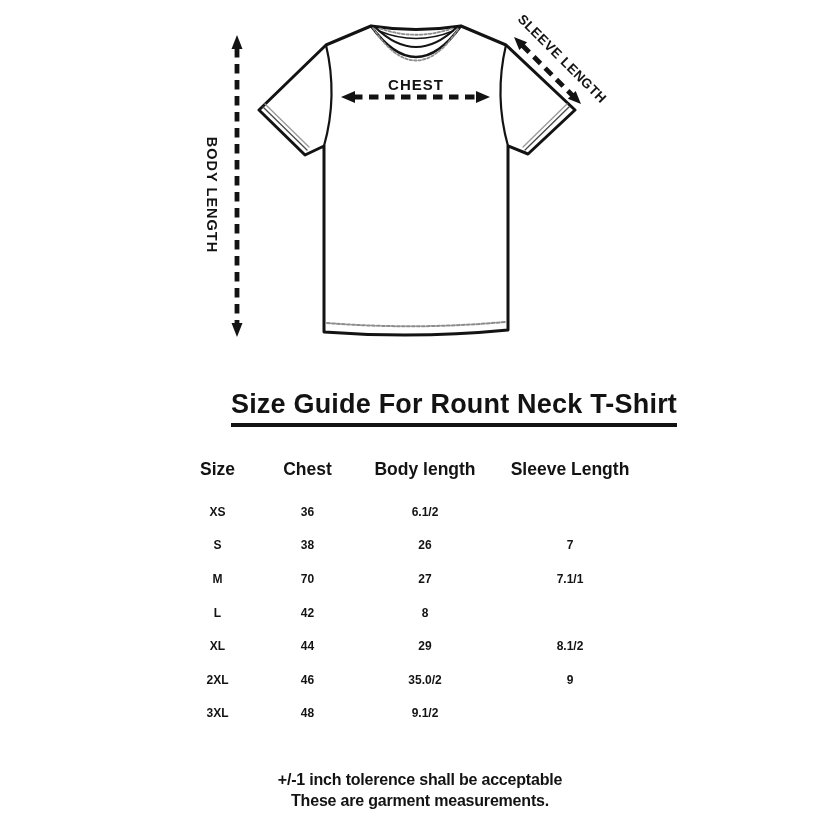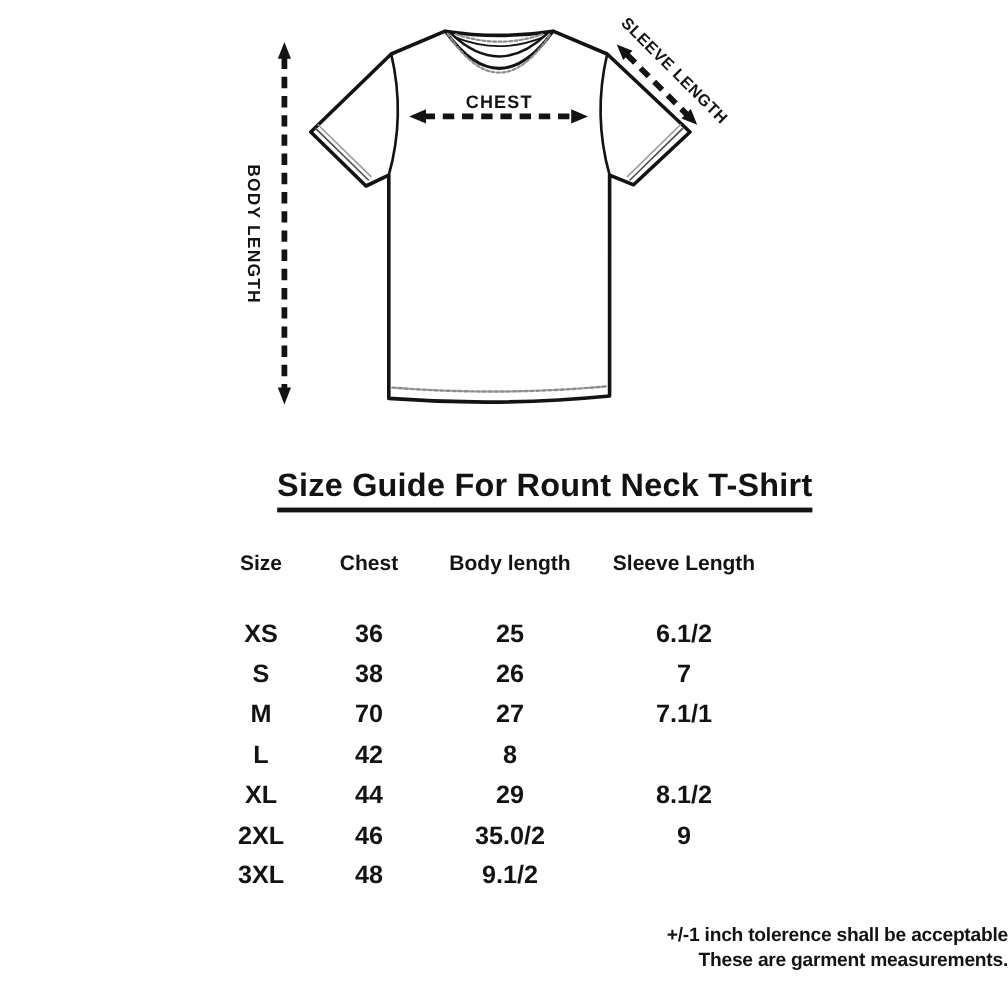--- a/index.html
+++ b/index.html
@@ -43,35 +43,35 @@
     position: absolute;
     left: 170px;
     top: 452px;
     width: 470px;
   }
   .t-row {
     display: grid;
     grid-template-columns: 95px 85px 150px 140px;
     align-items: center;
     height: 33.6px;
-    font-size: 21px;
+    font-size: 12px;
     font-weight: bold;
     text-align: center;
   }
   .t-row.header {
     height: 34px;
-    margin-bottom: 26px;
+    margin-bottom: 9px;
     font-size: 17.5px;
   }
   .footer-notes {
     position: absolute;
     top: 769px;
     left: 0;
     width: 840px;
-    text-align: right;
+    text-align: center;
     font-size: 16px;
     font-weight: bold;
     line-height: 21px;
     letter-spacing: -0.2px;
   }
 </style>
 </head>
 <body>
 
 <div class="page">
@@ -139,21 +139,20 @@
     <div class="t-row header">
       <div>Size</div>
       <div>Chest</div>
       <div>Body length</div>
       <div>Sleeve Length</div>
     </div>
 
     <div class="t-row">
       <div>XS</div>
       <div>36</div>
-      <div>25</div>
       <div>6.1/2</div>
     </div>
     <div class="t-row">
       <div>S</div>
       <div>38</div>
       <div>26</div>
       <div>7</div>
     </div>
     <div class="t-row">
       <div>M</div>

